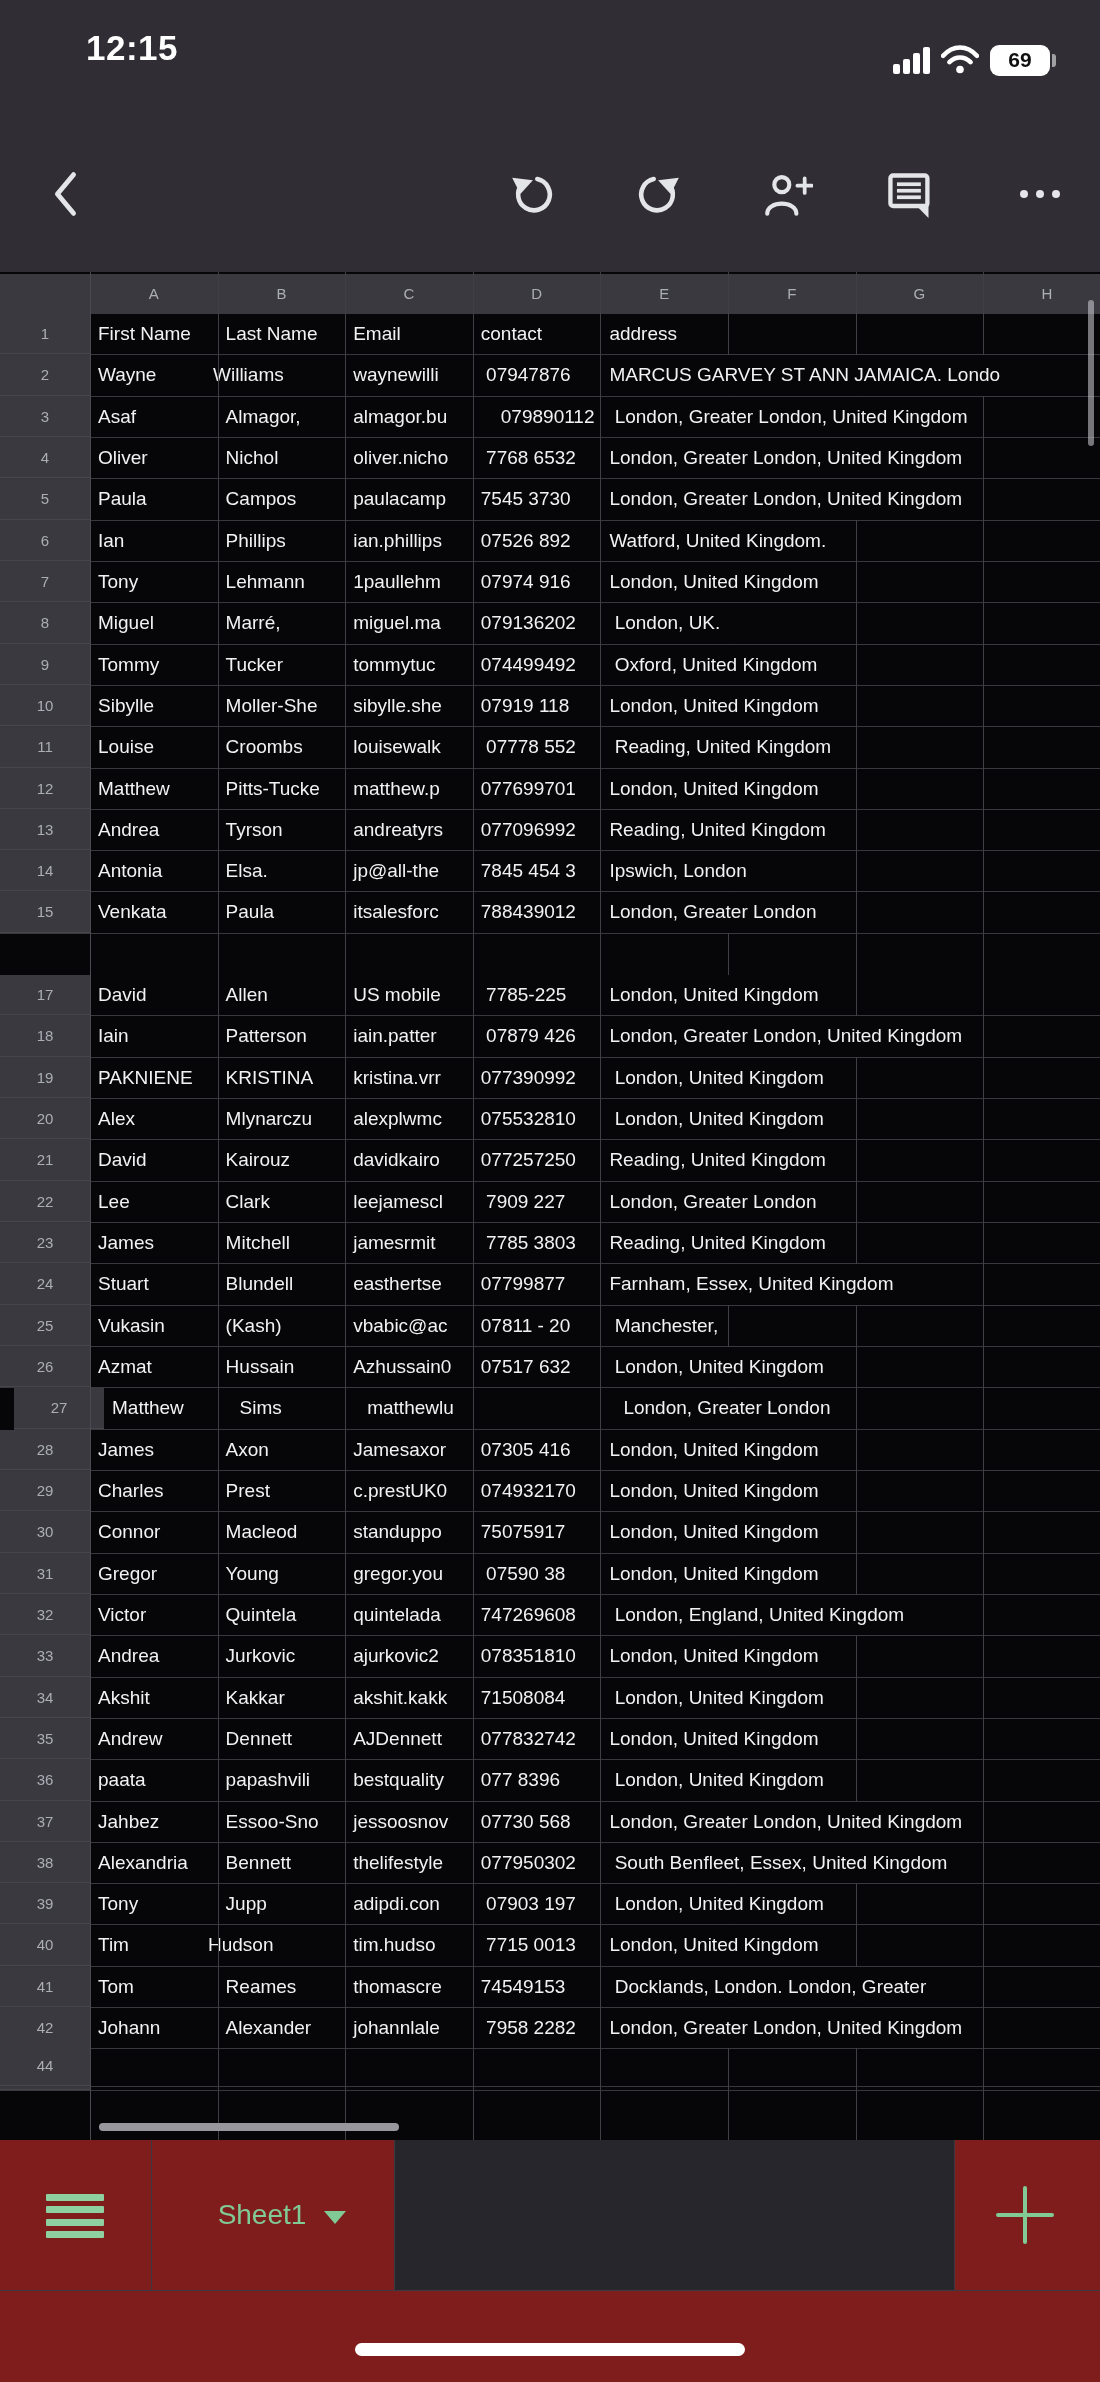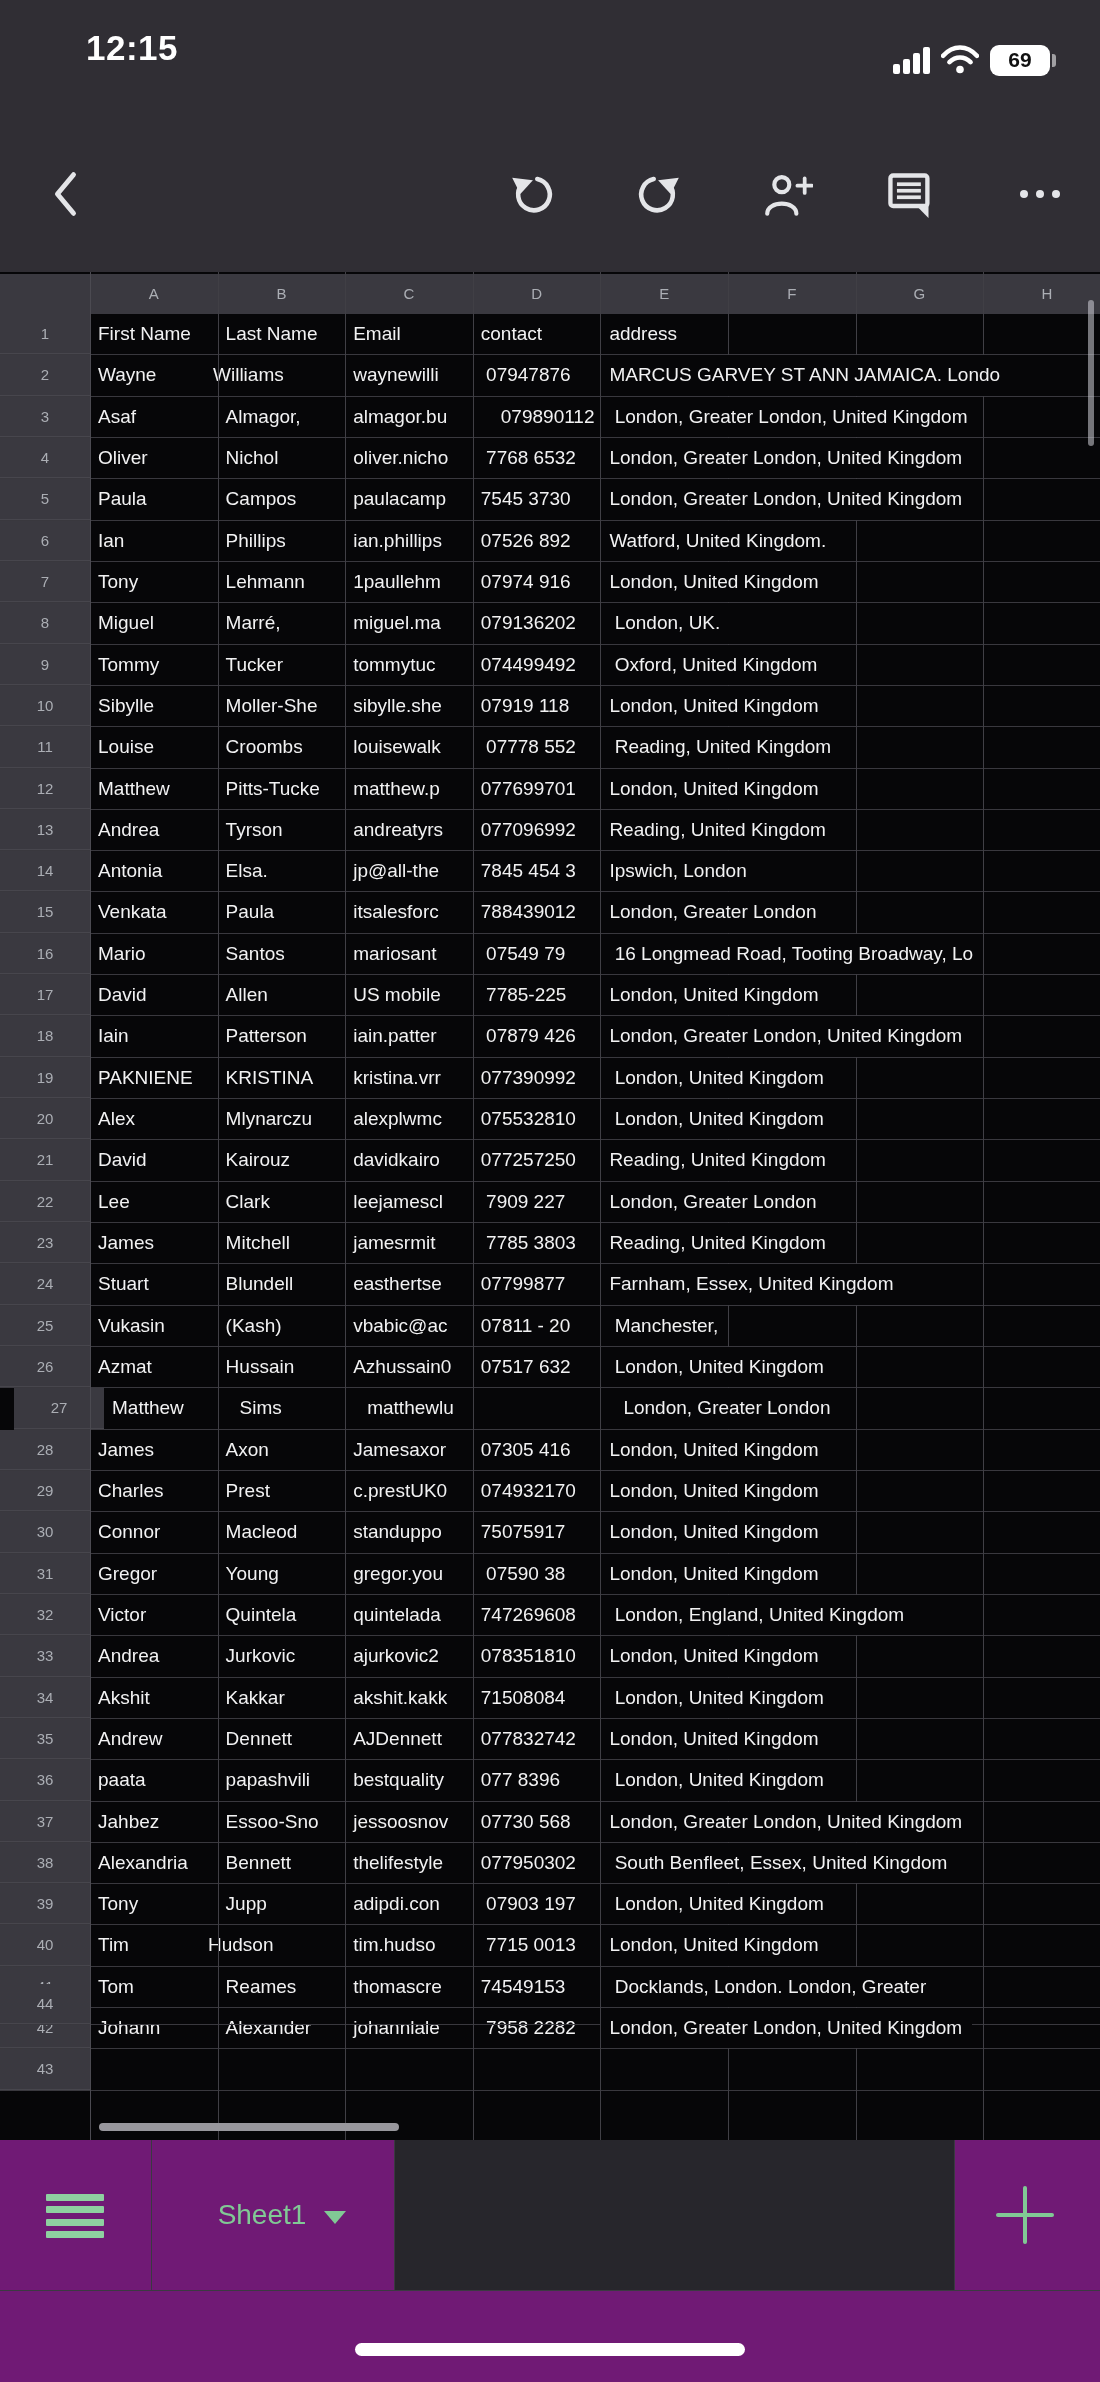--- a/index.html
+++ b/index.html
@@ -35,21 +35,21 @@
   .cell-spill { position:absolute; top:0; height:100%; white-space:pre; background:#060608;
           color:#f2f2f3; font-size:19px; padding-left:8px; padding-right:10px;
           width:max-content; z-index:2; }
   .vline { position:absolute; top:0; width:1px; height:100%; background:#403f45; z-index:1; }
   .vline-gutter { background:#4b4a51; }
   #vscroll-thumb { position:absolute; right:6px; top:28px; width:6px; height:146px;
                    background:rgba(210,210,216,.55); border-radius:3px; z-index:3; }
   #hscroll-thumb { position:absolute; left:99px; top:1851px; width:300px; height:8px;
                    background:#98979d; border-radius:4px; z-index:3; }
   
-  #bottom { position:absolute; left:0; top:2140px; width:1100px; height:242px; background:#701a75; }
+  #bottom { position:absolute; left:0; top:2140px; width:1100px; height:242px; background:#7f1d1d; }
   #bottom .bar-divider { position:absolute; left:0; top:150px; width:1100px; height:1px; background:#3b3a41; }
   #bottom .v-div { position:absolute; top:0; width:1px; height:150px; background:#3a3941; }
   #bar-mid { position:absolute; left:394px; top:0; width:560px; height:150px; background:#27262c; }
   #hamburger { position:absolute; left:46px; top:54px; width:58px; height:44px;
                display:flex; flex-direction:column; justify-content:space-between; }
   #hamburger i { display:block; height:7px; background:#8ed0a0; border-radius:1px; }
   #sheet-tab { position:absolute; left:170px; top:0; width:224px; height:150px;
                display:flex; align-items:center; justify-content:center; gap:18px; }
   #sheet-name { color:#81c995; font-size:28px; }
   #sheet-caret { width:0; height:0; border-left:11px solid transparent; border-right:11px solid transparent;
@@ -256,28 +256,20 @@
         <div class="cell-spill" style="left: 601.4px; line-height: 40.32px;">Ipswich, London</div>
       </div>
       <div class="grid-row" style="top: 620.48px; height: 41.32px;">
         <div class="row-num" style="line-height: 40.32px;">15</div>
         <div class="cell" style="left: 90px; width: 127.6px; line-height: 40.32px;">Venkata</div>
         <div class="cell" style="left: 217.6px; width: 127.6px; line-height: 40.32px;">Paula</div>
         <div class="cell" style="left: 345.2px; width: 127.6px; line-height: 40.32px;">itsalesforc</div>
         <div class="cell" style="left: 472.8px; width: 127.6px; line-height: 40.32px;">788439012</div>
         <div class="cell-spill" style="left: 601.4px; line-height: 40.32px;">London, Greater London</div>
       </div>
-      <div class="grid-row" style="top: 661.8px; height: 41.32px;">
-        <div class="row-num" style="line-height: 40.32px;">16</div>
-        <div class="cell" style="left: 90px; width: 127.6px; line-height: 40.32px;">Mario</div>
-        <div class="cell" style="left: 217.6px; width: 127.6px; line-height: 40.32px;">Santos</div>
-        <div class="cell" style="left: 345.2px; width: 127.6px; line-height: 40.32px;">mariosant</div>
-        <div class="cell" style="left: 472.8px; width: 127.6px; line-height: 40.32px;"> 07549 79</div>
-        <div class="cell-spill" style="left: 601.4px; line-height: 40.32px;"> 16 Longmead Road, Tooting Broadway, Lo</div>
-      </div>
       <div class="grid-row" style="top: 703.12px; height: 41.32px;">
         <div class="row-num" style="line-height: 40.32px;">17</div>
         <div class="cell" style="left: 90px; width: 127.6px; line-height: 40.32px;">David</div>
         <div class="cell" style="left: 217.6px; width: 127.6px; line-height: 40.32px;">Allen</div>
         <div class="cell" style="left: 345.2px; width: 127.6px; line-height: 40.32px;">US mobile</div>
         <div class="cell" style="left: 472.8px; width: 127.6px; line-height: 40.32px;"> 7785-225</div>
         <div class="cell-spill" style="left: 601.4px; line-height: 40.32px;">London, United Kingdom</div>
       </div>
       <div class="grid-row" style="top: 744.44px; height: 41.32px;">
         <div class="row-num" style="line-height: 40.32px;">18</div>
@@ -474,21 +466,21 @@
         <div class="row-num" style="line-height: 40.32px;">42</div>
         <div class="cell" style="left: 90px; width: 127.6px; line-height: 40.32px;">Johann</div>
         <div class="cell" style="left: 217.6px; width: 127.6px; line-height: 40.32px;">Alexander</div>
         <div class="cell" style="left: 345.2px; width: 127.6px; line-height: 40.32px;">johannlale</div>
         <div class="cell" style="left: 472.8px; width: 127.6px; line-height: 40.32px;"> 7958 2282</div>
         <div class="cell-spill" style="left: 601.4px; line-height: 40.32px;">London, Greater London, United Kingdom</div>
       </div>
       <div class="grid-row" style="top: 1777.44px; height: 41.32px;">
         <div class="row-num" style="line-height: 40.32px;">43</div>
       </div>
-      <div class="grid-row" style="top: 1712px; height: 41.32px; padding-left: 6px;">
+      <div class="grid-row" style="top: 1774px; height: 41.32px; padding-left: 6px;">
         <div class="row-num" style="line-height: 40.32px;">44</div>
       </div>
       <div class="vline vline-gutter" style="left: 90px;"></div>
       <div class="vline" style="left: 217.6px;"></div>
       <div class="vline" style="left: 345.2px;"></div>
       <div class="vline" style="left: 472.8px;"></div>
       <div class="vline" style="left: 600.4px;"></div>
       <div class="vline" style="left: 728px;"></div>
       <div class="vline" style="left: 855.6px;"></div>
       <div class="vline" style="left: 983.2px;"></div>

